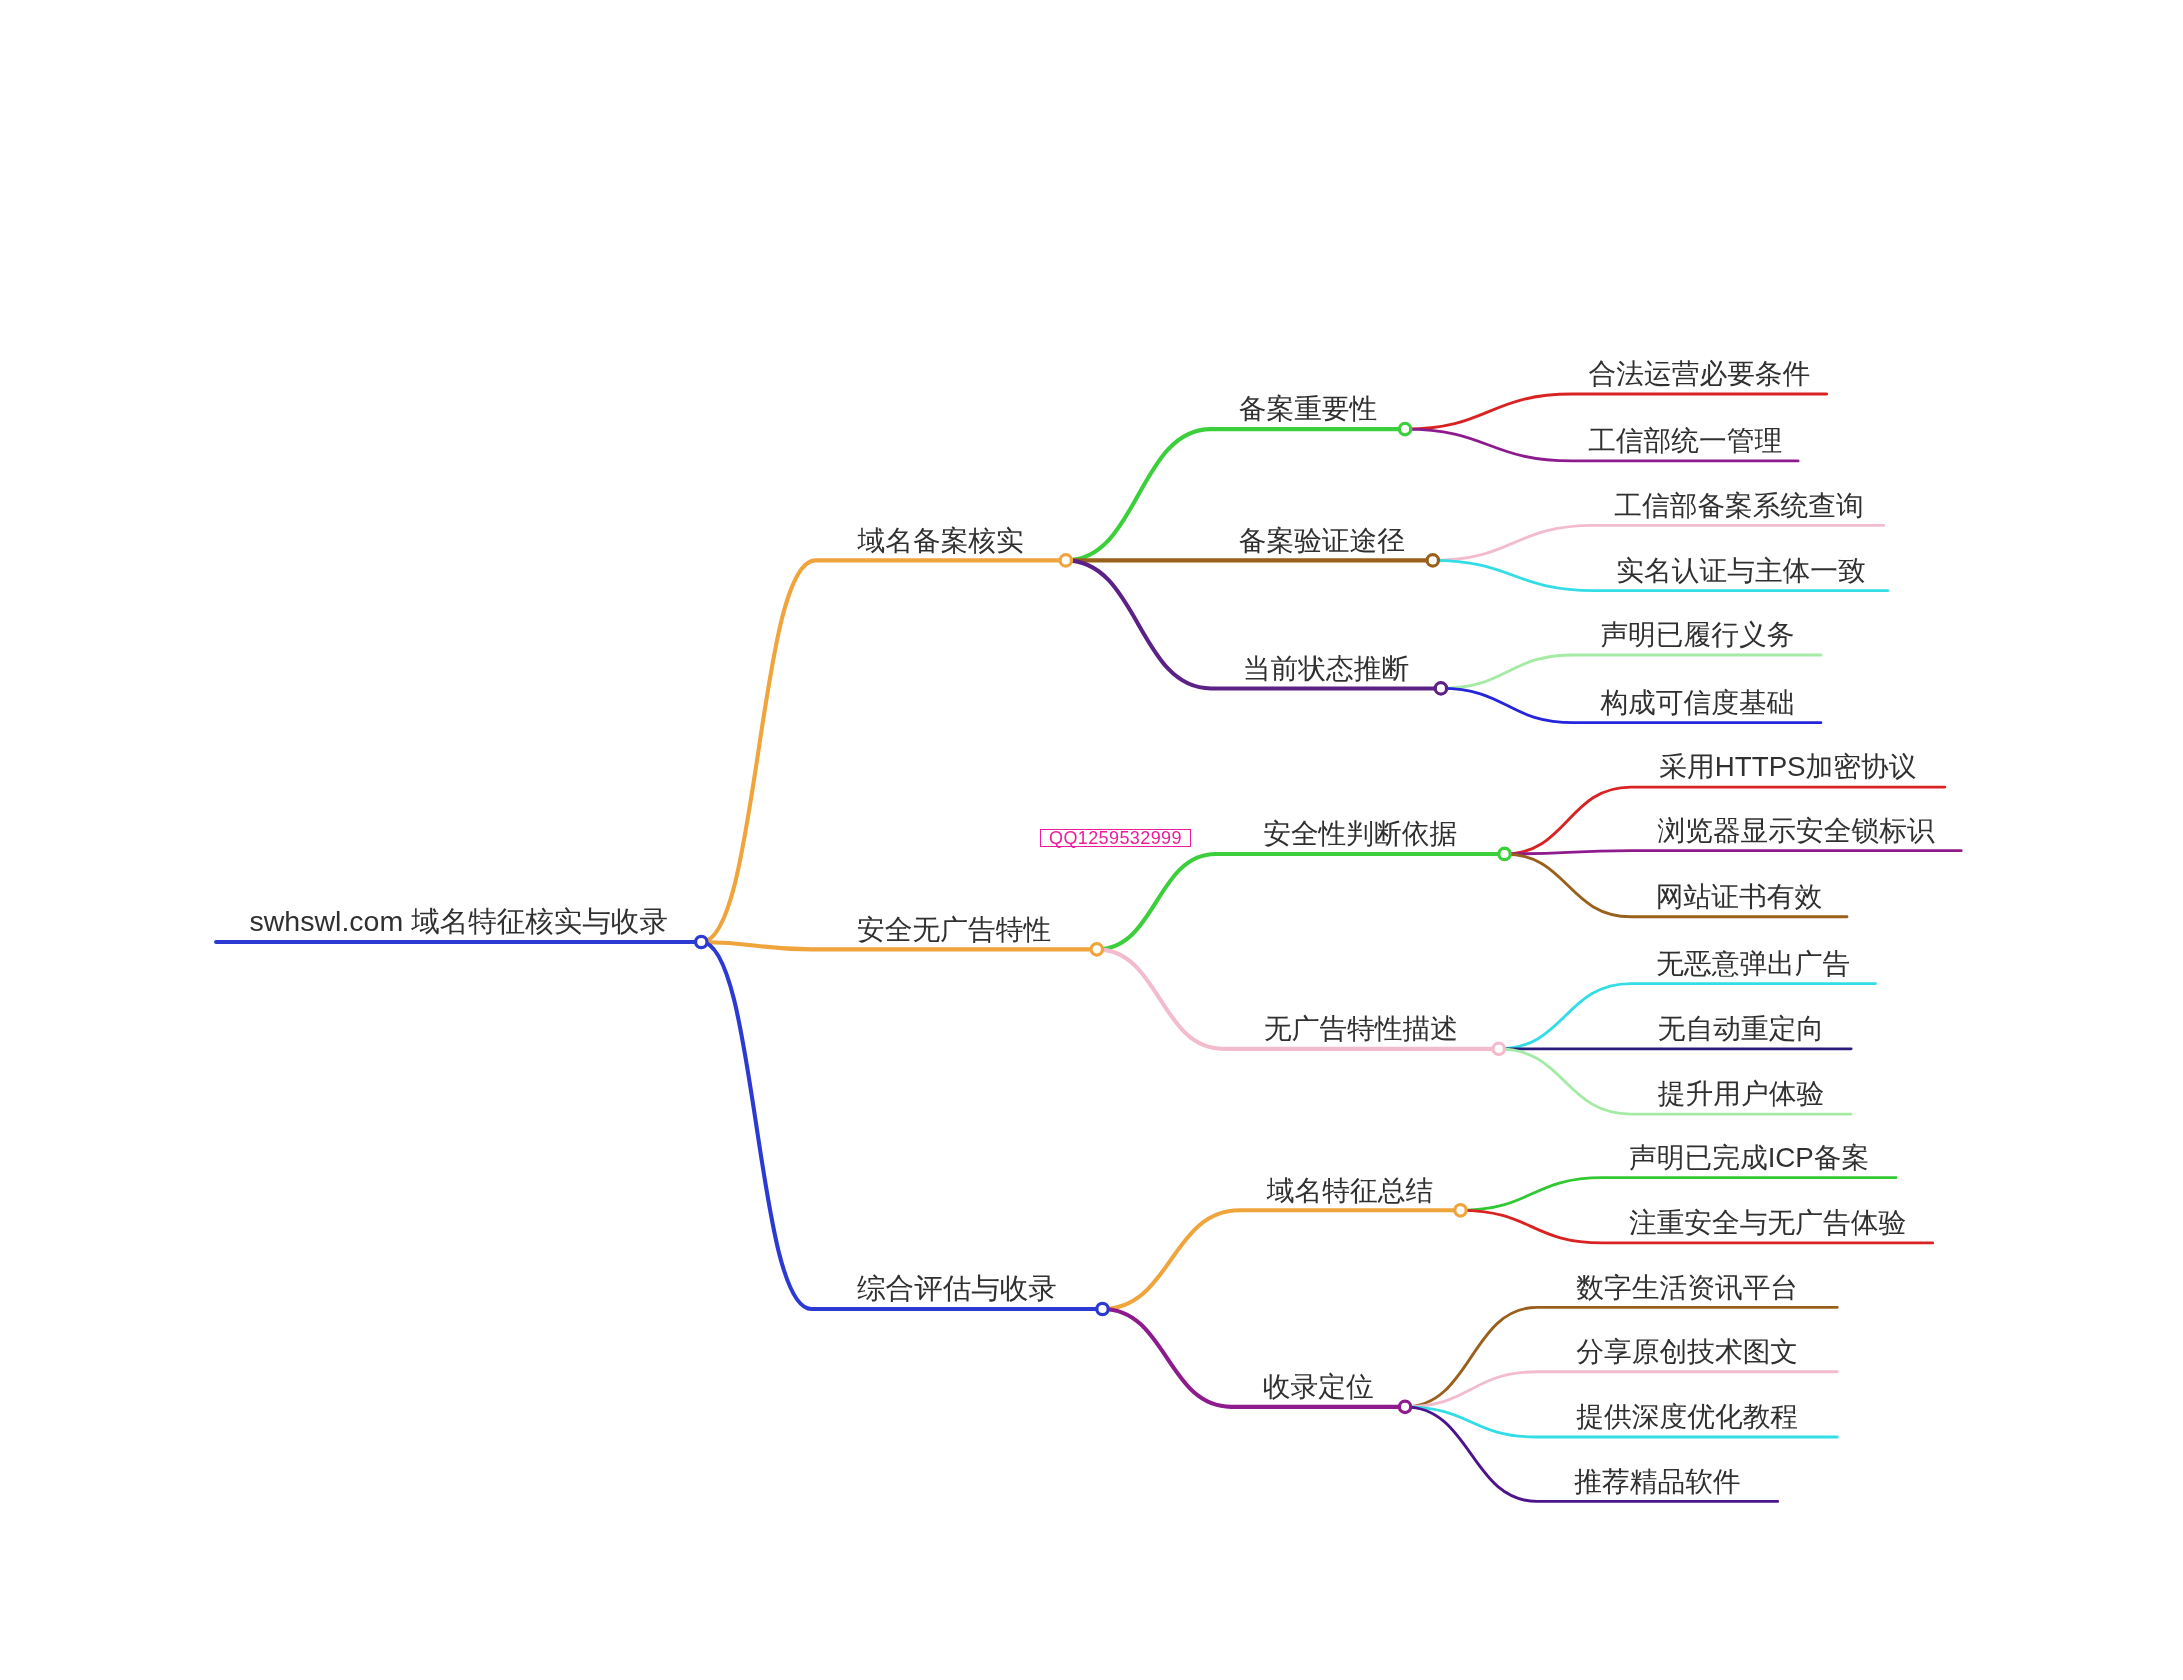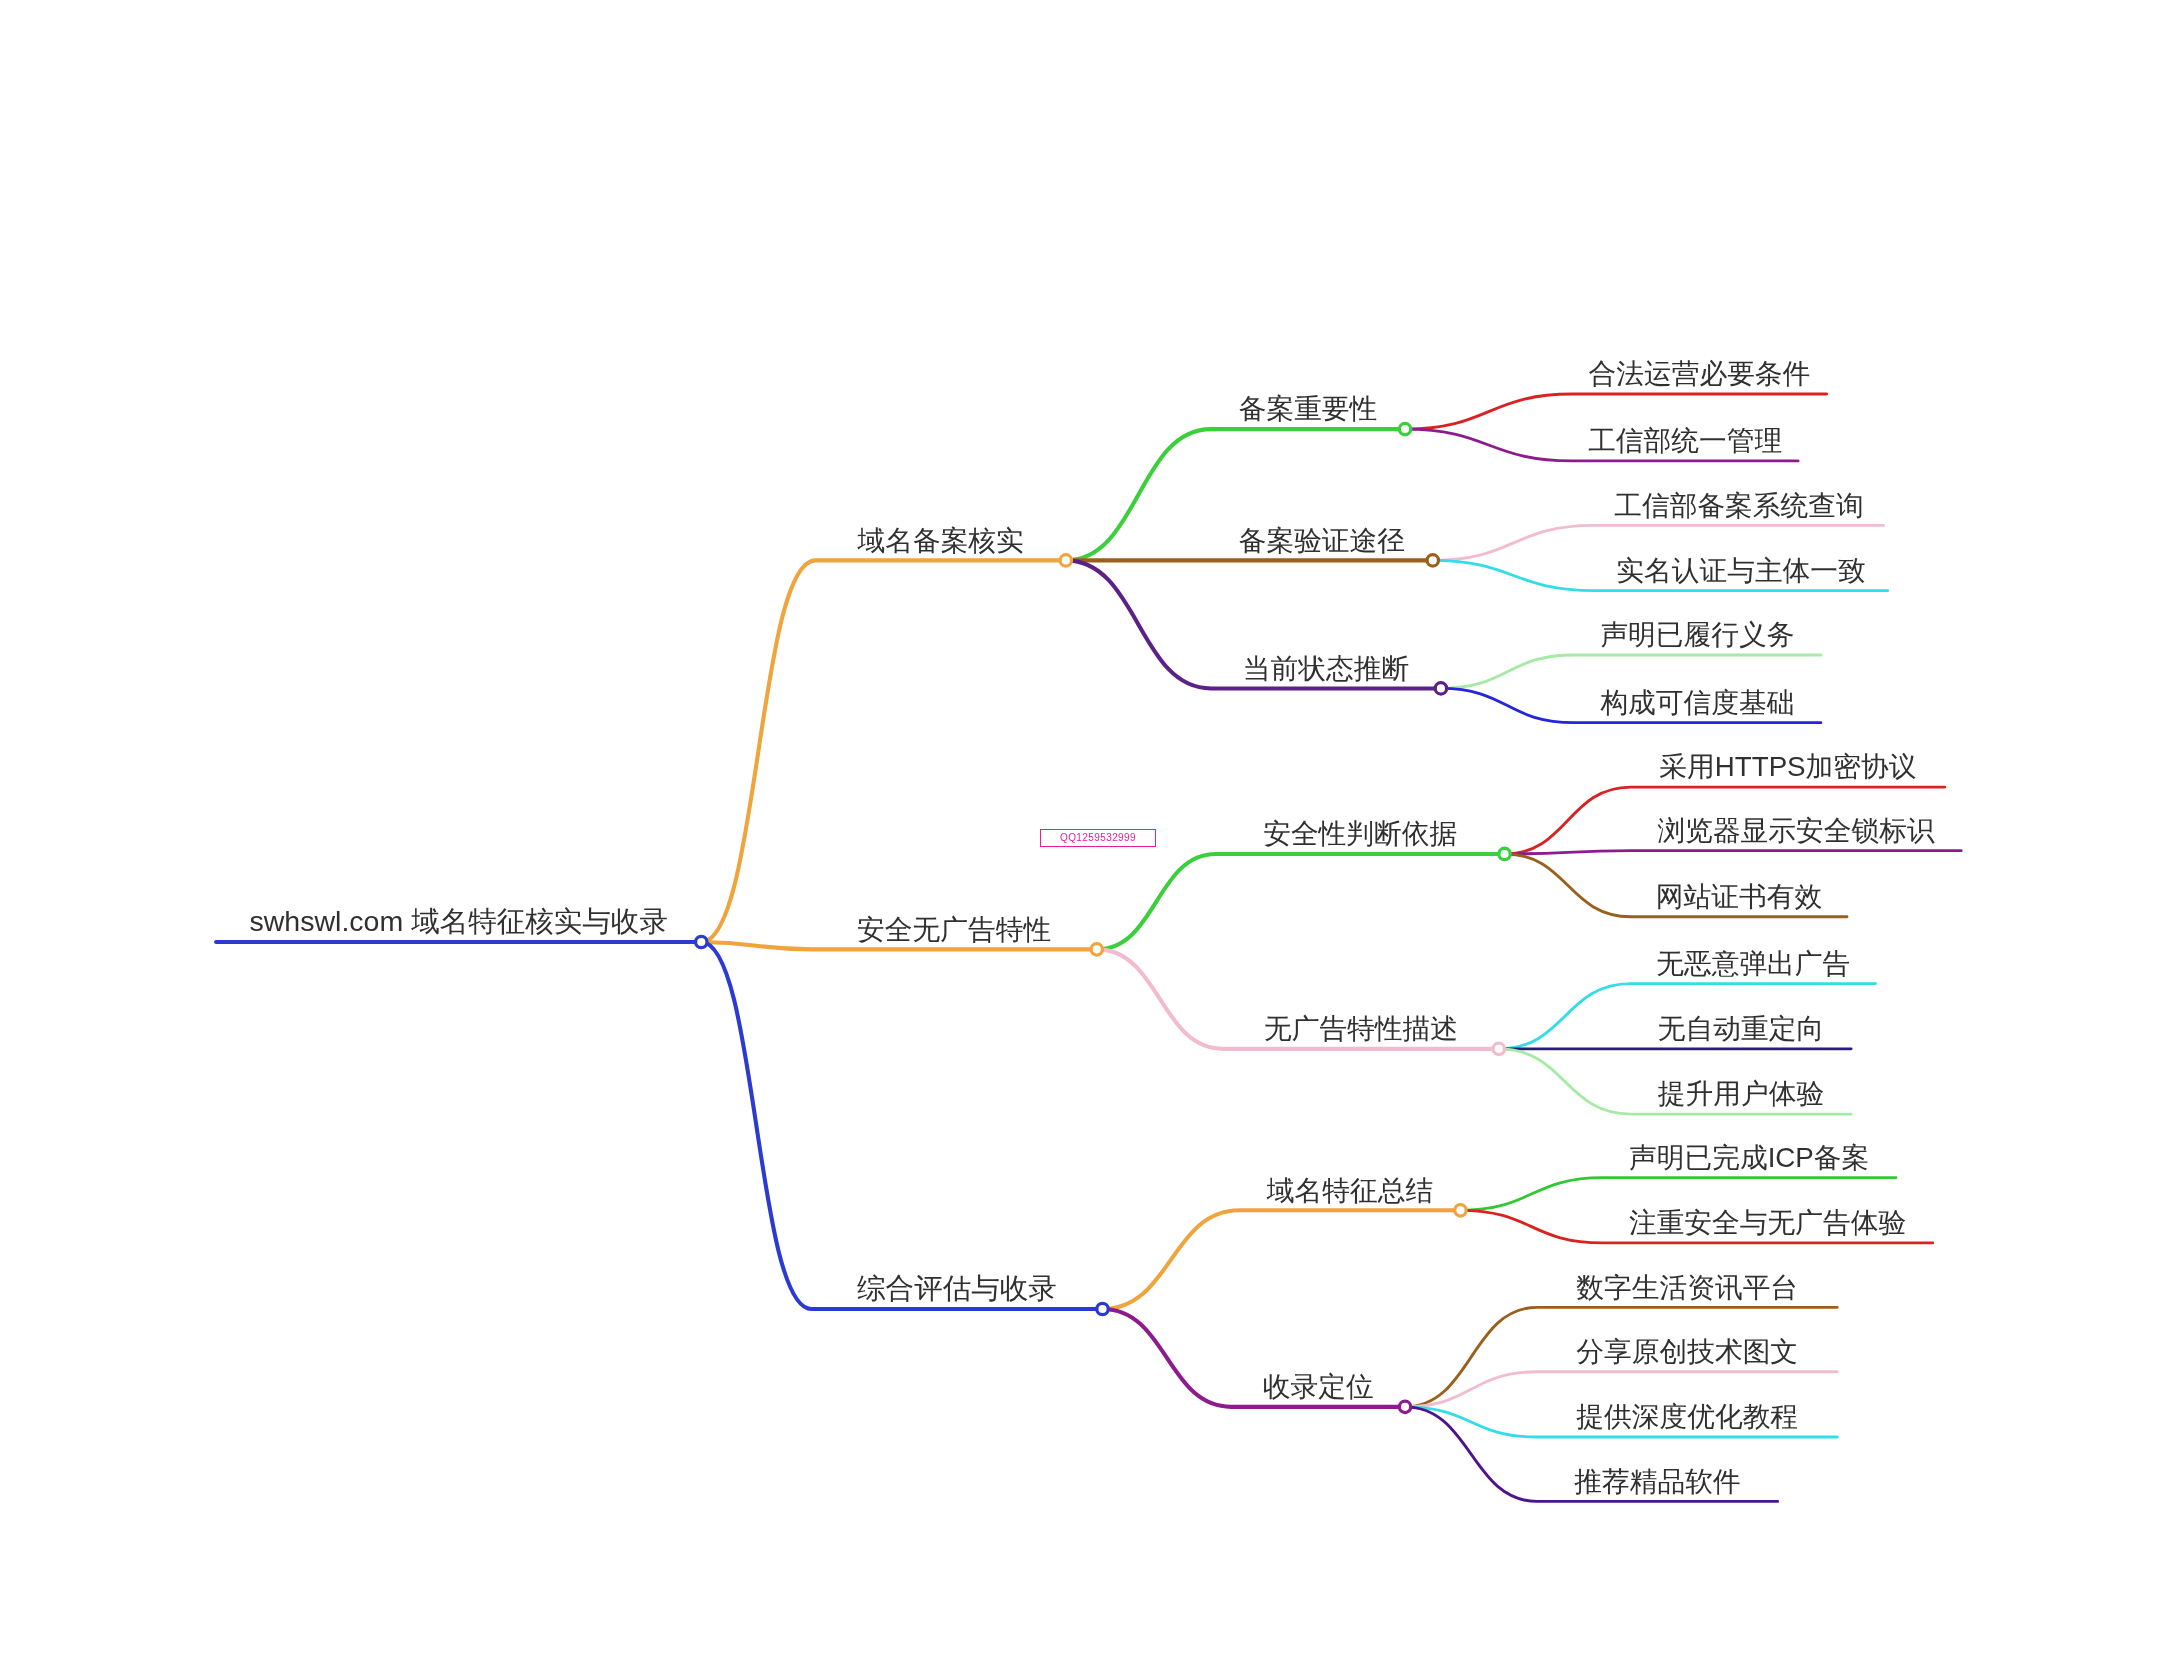--- a/index.html
+++ b/index.html
@@ -15,23 +15,23 @@
   .canvas svg text{
     font-family:"Liberation Sans","DejaVu Sans",sans-serif;
     font-weight:400;
   }
   .watermark{
     position:absolute;
     left:1040px;
     top:829px;
     border:1.6px solid #ec1c9c;
     color:#ec1c9c;
-    font-size:10px;
+    font-size:18px;
     line-height:16.3px;
-    padding:0 19px;
+    padding:0 8px;
     letter-spacing:0.4px;
     background:#ffffff;
     white-space:nowrap;
   }
 </style>
 </head>
 <body>
 
 <div class="canvas">
   <svg id="mm" width="2183" height="1681" viewBox="0 0 2677 2061" xmlns="http://www.w3.org/2000/svg">

